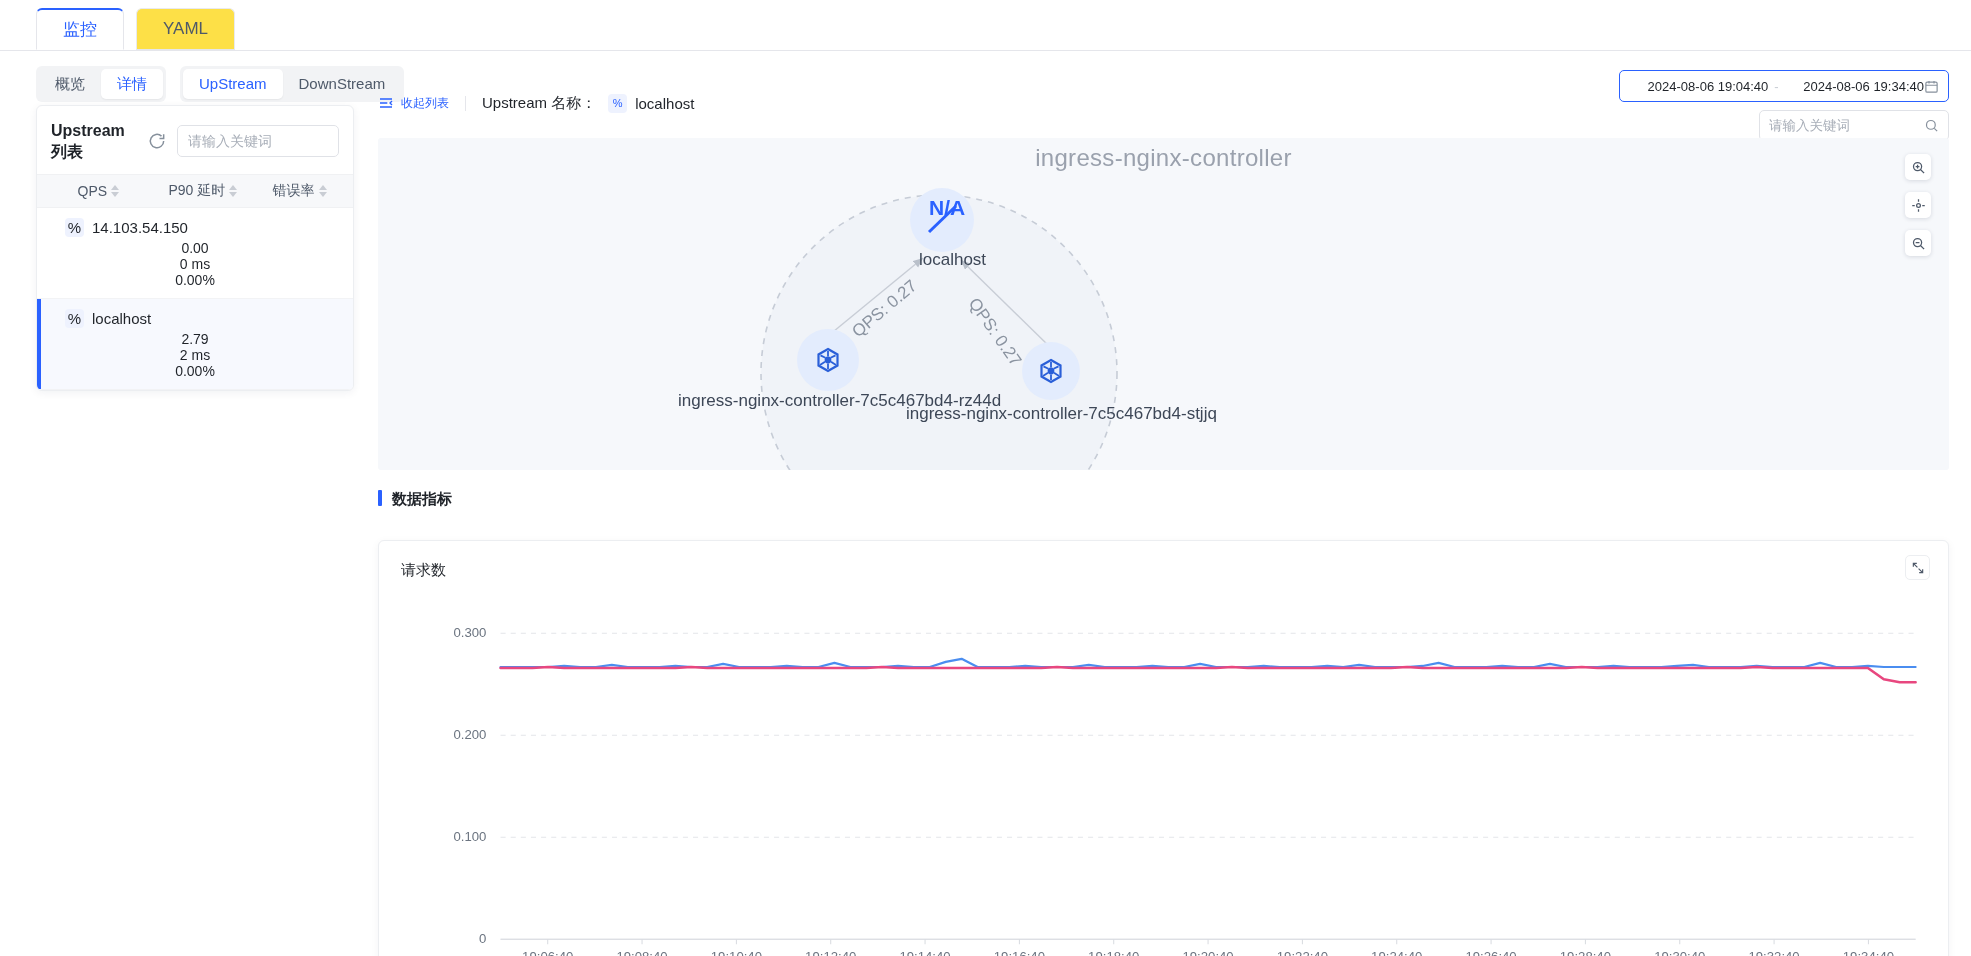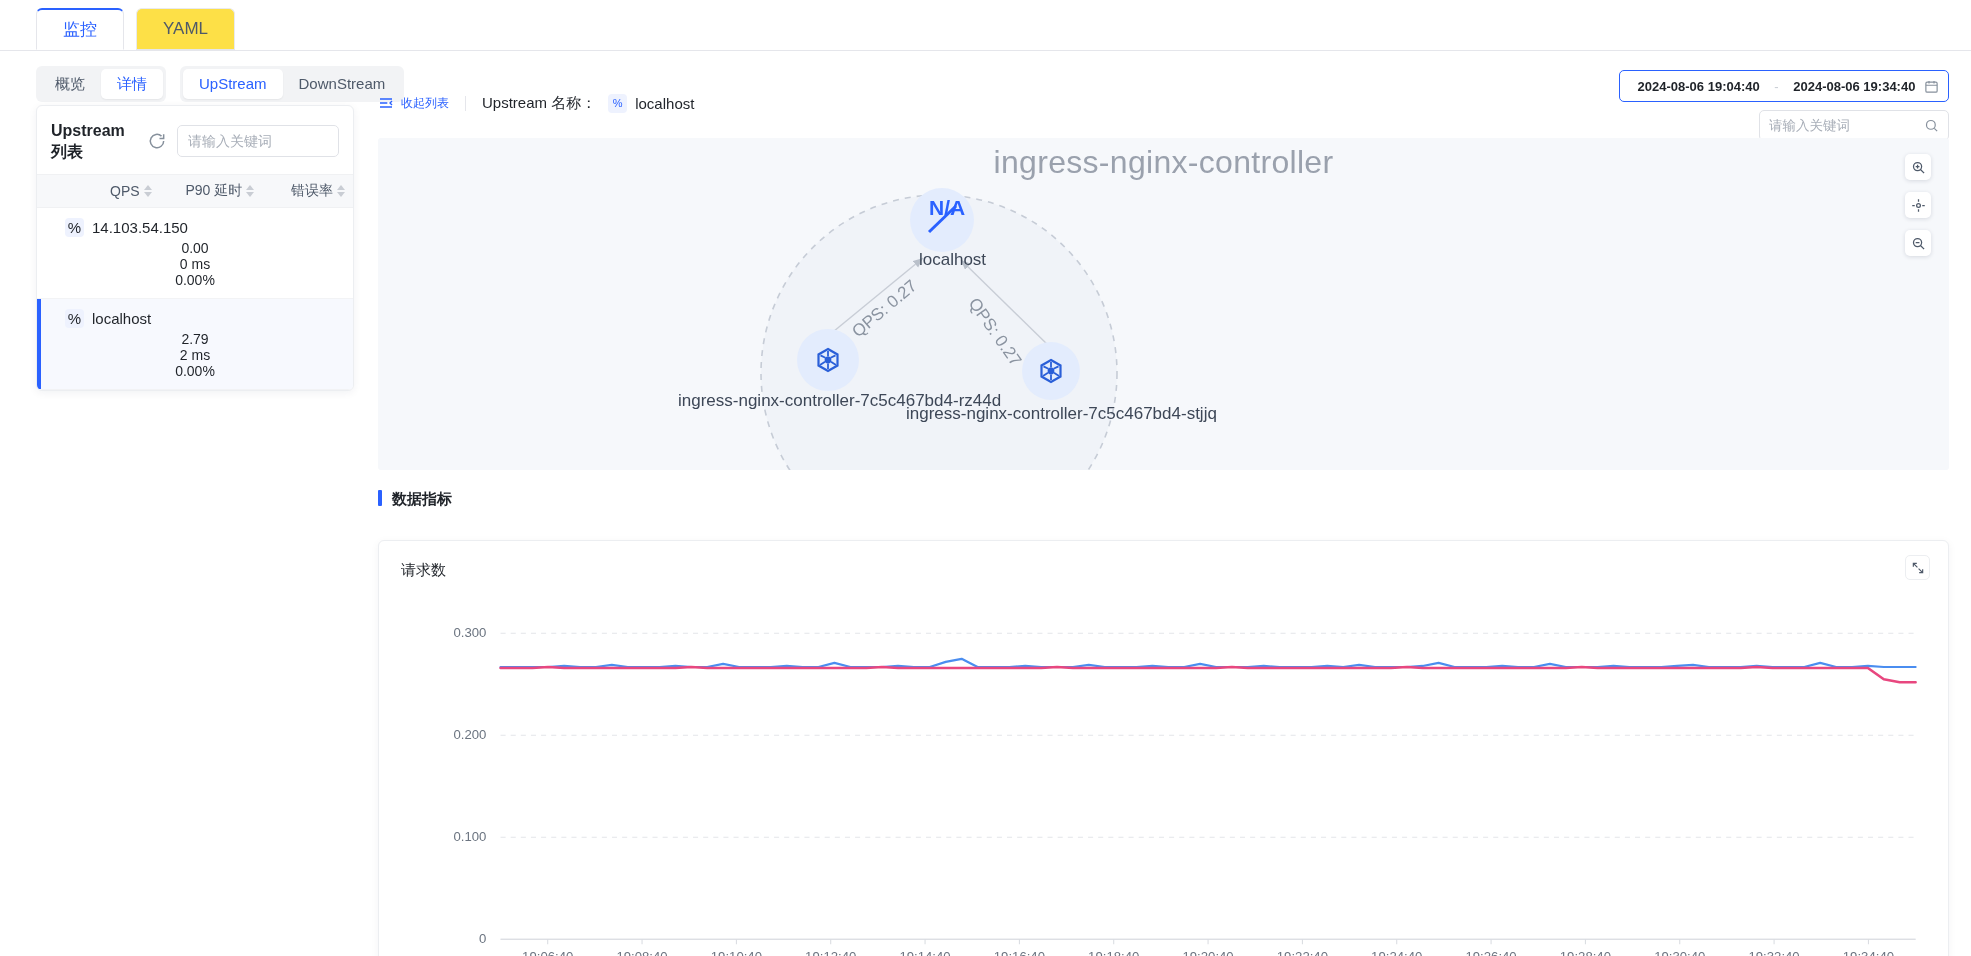--- a/index.html
+++ b/index.html
@@ -62,21 +62,21 @@
     border:0; outline:0; width:100%; font-size:14px; color:#1f2329;
     font-family:inherit; background:transparent;
   }
   .lp-search input::placeholder { color:#a8aeb8; }
 
   .lp-cols {
     display:flex; align-items:center; background:#f7f8fa;
     border-top:1px solid #f0f1f3; border-bottom:1px solid #f0f1f3;
     height:34px; padding:0 8px; font-size:14px; color:#4e5969;
   }
-  .lp-col { display:flex; align-items:center; gap:4px; justify-content:flex-end; }
+  .lp-col { display:flex; align-items:center; gap:4px; justify-content:center; }
   .lp-col.c1 { width:108px; }
   .lp-col.c2 { width:104px; }
   .lp-col.c3 { width:92px; }
   .sortico { display:inline-flex; flex-direction:column; gap:2px; }
   .sortico i { width:0;height:0;border-left:4px solid transparent;border-right:4px solid transparent; }
   .sortico i.up { border-bottom:5px solid #c9cdd4; }
   .sortico i.dn { border-top:5px solid #c9cdd4; }
 
   .lp-row { position:relative; padding:10px 8px 10px 8px; cursor:pointer; border-bottom:1px solid #f2f3f5;}
   .lp-row.sel { background:#f7f9fe; }
@@ -96,21 +96,21 @@
 
   
   .content { position:absolute; left:378px; top:62px; right:0; bottom:0; }
 
   .daterange {
     position:absolute; right:22px; top:8px; width:330px; height:32px;
     border:1px solid #2a61ff; border-radius:5px; background:#fff;
     display:flex; align-items:center; padding:0 9px; font-size:13px; color:#1f2329;
   }
   .daterange .dash { color:#c9cdd4; margin:0 6px; }
-  .dr-val { flex:1; text-align:center; white-space:nowrap;font-weight:bold; }
+  .dr-val { flex:1; text-align:right; white-space:nowrap; }
   .cal-ico { width:15px;height:15px;color:#86909c; flex:0 0 15px; }
 
   .kwsearch {
     position:absolute; right:22px; top:48px; width:190px; height:31px;
     border:1px solid #e0e2e7; border-radius:5px; background:#fff;
     display:flex; align-items:center; padding:0 9px;
   }
   .kwsearch input { border:0;outline:0;width:100%;font-size:13.5px;font-family:inherit;background:transparent;color:#1f2329;}
   .kwsearch input::placeholder { color:#a8aeb8; }
   .kwsearch .mag { width:15px;height:15px;color:#86909c;flex:0 0 15px; }
@@ -127,21 +127,21 @@
     background:#f6f8fb; border-radius:3px; overflow:hidden;
   }
   .topo-ctrls { position:absolute; right:18px; top:16px; display:flex; flex-direction:column; gap:12px; }
   .tctrl {
     width:26px;height:26px;background:#fff;border-radius:5px;
     box-shadow:0 1px 4px rgba(20,30,60,.14);
     display:flex;align-items:center;justify-content:center;color:#4e5969;cursor:pointer;
   }
   .topo-title {
     position:absolute; left:0; right:0; top:6px; text-align:center;
-    font-size:32px; color:#9aa1ad; letter-spacing:.3px;
+    font-size:24px; color:#9aa1ad; letter-spacing:.3px;
   }
   .topo-svg { position:absolute; inset:0; width:100%; height:100%; }
   .node-circle-outer { fill:#e3ecfd; }
   .node-label { font-size:17px; fill:#3d4757; font-family:"Liberation Sans",sans-serif; }
   .edge-label { font-size:17px; fill:#8a93a0; font-family:"Liberation Sans",sans-serif; }
   .na-text { font-size:21px; font-weight:700; fill:#2a61ff; font-family:"Liberation Sans",sans-serif; }
 
   
   .sec-head { position:absolute; left:0; top:428px; display:flex; align-items:flex-start; gap:10px; }
   .sec-bar { width:4px; height:16px; background:#2a61ff; border-radius:1px; }

